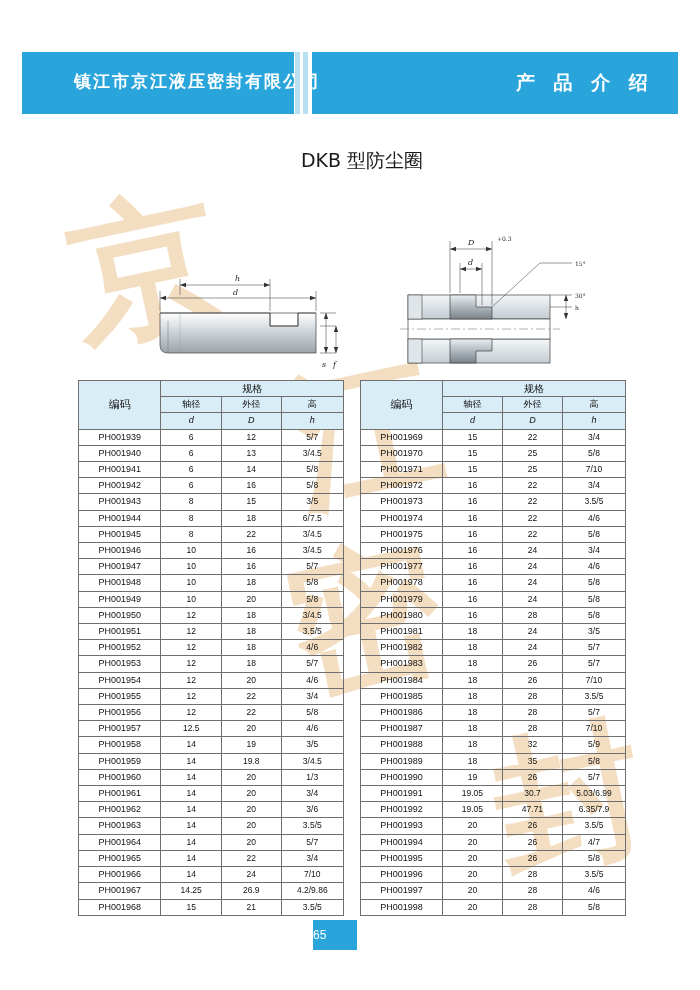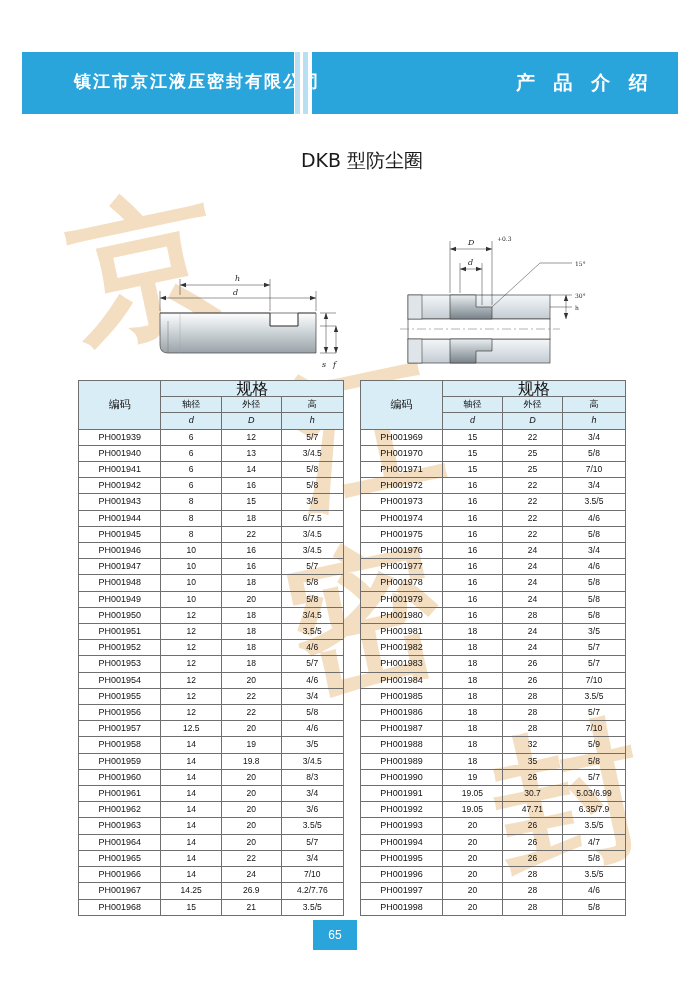--- a/index.html
+++ b/index.html
@@ -117,35 +117,34 @@
     text-align: center;
     padding: 0;
     height: 15.2px;
     line-height: 15.2px;
     font-weight: normal;
     color: #111;
     background: transparent;
   }
   table.spec thead td, table.spec thead th { background: #d9edf7; }
   .th-code { width: 92px; font-size: 11px; font-weight: bold; margin-top: 16px; }
-  .th-spec { font-size: 16px; }
+  .th-spec { font-size: 10px; }
   .th-sub  { width: 70px; font-size: 9px; }
   .th-ital { font-style: italic; font-size: 9px; }
   td.code { font-size: 9px; margin-top: 26px; }
   .hl { color: #e8821a; }
 
   
   .page-number {
     position: absolute;
     left: 313px; top: 920px;
     width: 44px; height: 30px;
     background: #29a5dc;
     color: #ffffff;
     font-size: 12px;
-    text-align: center;
     line-height: 30px;
     font-family: "Liberation Sans", sans-serif;
   }
 </style>
 </head>
 <body>
 
 <div class="page">
 
   <div class="header">
@@ -416,21 +415,21 @@
           <tr>
             <td class="code">PH001959</td>
             <td class="">14</td>
             <td class="">19.8</td>
             <td class="">3/4.5</td>
           </tr>
           <tr>
             <td class="code">PH001960</td>
             <td class="">14</td>
             <td class="">20</td>
-            <td class="">8/3</td>
+            <td class="">1/3</td>
           </tr>
           <tr>
             <td class="code">PH001961</td>
             <td class="">14</td>
             <td class="">20</td>
             <td class="">3/4</td>
           </tr>
           <tr>
             <td class="code">PH001962</td>
             <td class="">14</td>
@@ -458,21 +457,21 @@
           <tr>
             <td class="code">PH001966</td>
             <td class="">14</td>
             <td class="">24</td>
             <td class="">7/10</td>
           </tr>
           <tr>
             <td class="code">PH001967</td>
             <td class="">14.25</td>
             <td class="">26.9</td>
-            <td class="">4.2/7.76</td>
+            <td class="">4.2/9.86</td>
           </tr>
           <tr>
             <td class="code">PH001968</td>
             <td class="">15</td>
             <td class="">21</td>
             <td class="">3.5/5</td>
           </tr>
         </tbody>
     </table>
 

